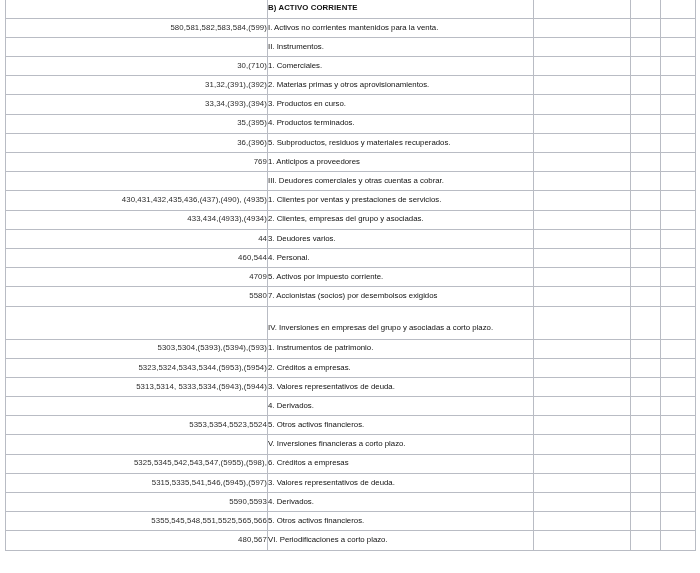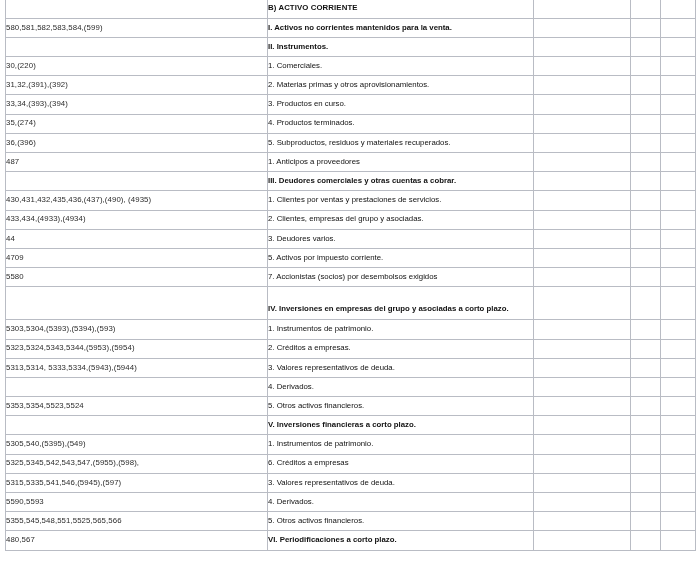--- a/index.html
+++ b/index.html
@@ -40,36 +40,36 @@
   table.balance td {
     border: 1px solid #b9bcc4;
     padding: 0;
     vertical-align: middle;
     font-size: 7.8px;
     line-height: 1.35;
     height: 19.2px;
     box-sizing: border-box;
   }
   td.codes {
-    text-align: left;
+    text-align: right;
     padding: 1px 3px;
     color: #2b2b2b;
     letter-spacing: 0.1px;
   }
   td.concept {
     text-align: left;
     padding: 1px 4px 1px 6px;
     color: #111111;
   }
   td.value {
     background: #ffffff;
   }
   
   tr.level-section td.concept { font-weight: bold; letter-spacing: 0.1px; }
-  tr.level-roman   td.concept { font-weight: bold; }
+  tr.level-roman   td.concept { font-weight: normal; }
   tr.level-item    td.concept { font-weight: normal; }
 
   tr.tall td { height: 33px; }
   tr.tall td.concept { padding-top: 14px; padding-bottom: 2px; }
   tr.first-row td { border-top: none; }
 </style>
 </head>
 <body>
 
 <div class="sheet">
@@ -97,56 +97,56 @@
           <td class="value"></td>
         </tr>
         <tr class="level-roman">
           <td class="codes"></td>
           <td class="concept">II. Instrumentos.</td>
           <td class="value"></td>
           <td class="value"></td>
           <td class="value"></td>
         </tr>
         <tr class="level-item">
-          <td class="codes">30,(220)</td>
+          <td class="codes">30,(710)</td>
           <td class="concept">1. Comerciales.</td>
           <td class="value"></td>
           <td class="value"></td>
           <td class="value"></td>
         </tr>
         <tr class="level-item">
           <td class="codes">31,32,(391),(392)</td>
           <td class="concept">2. Materias primas y otros aprovisionamientos.</td>
           <td class="value"></td>
           <td class="value"></td>
           <td class="value"></td>
         </tr>
         <tr class="level-item">
           <td class="codes">33,34,(393),(394)</td>
           <td class="concept">3. Productos en curso.</td>
           <td class="value"></td>
           <td class="value"></td>
           <td class="value"></td>
         </tr>
         <tr class="level-item">
-          <td class="codes">35,(274)</td>
+          <td class="codes">35,(395)</td>
           <td class="concept">4. Productos terminados.</td>
           <td class="value"></td>
           <td class="value"></td>
           <td class="value"></td>
         </tr>
         <tr class="level-item">
           <td class="codes">36,(396)</td>
           <td class="concept">5. Subproductos, residuos y materiales recuperados.</td>
           <td class="value"></td>
           <td class="value"></td>
           <td class="value"></td>
         </tr>
         <tr class="level-item">
-          <td class="codes">487</td>
+          <td class="codes">769</td>
           <td class="concept">1. Anticipos a proveedores</td>
           <td class="value"></td>
           <td class="value"></td>
           <td class="value"></td>
         </tr>
         <tr class="level-roman">
           <td class="codes"></td>
           <td class="concept">III. Deudores comerciales y otras cuentas a cobrar.</td>
           <td class="value"></td>
           <td class="value"></td>
@@ -167,20 +167,27 @@
           <td class="value"></td>
         </tr>
         <tr class="level-item">
           <td class="codes">44</td>
           <td class="concept">3. Deudores varios.</td>
           <td class="value"></td>
           <td class="value"></td>
           <td class="value"></td>
         </tr>
         <tr class="level-item">
+          <td class="codes">460,544</td>
+          <td class="concept">4. Personal.</td>
+          <td class="value"></td>
+          <td class="value"></td>
+          <td class="value"></td>
+        </tr>
+        <tr class="level-item">
           <td class="codes">4709</td>
           <td class="concept">5. Activos por impuesto corriente.</td>
           <td class="value"></td>
           <td class="value"></td>
           <td class="value"></td>
         </tr>
         <tr class="level-item">
           <td class="codes">5580</td>
           <td class="concept">7. Accionistas (socios) por desembolsos exigidos</td>
           <td class="value"></td>
@@ -225,27 +232,20 @@
         <tr class="level-item">
           <td class="codes">5353,5354,5523,5524</td>
           <td class="concept">5. Otros activos financieros.</td>
           <td class="value"></td>
           <td class="value"></td>
           <td class="value"></td>
         </tr>
         <tr class="level-roman">
           <td class="codes"></td>
           <td class="concept">V. Inversiones financieras a corto plazo.</td>
-          <td class="value"></td>
-          <td class="value"></td>
-          <td class="value"></td>
-        </tr>
-        <tr class="level-item">
-          <td class="codes">5305,540,(5395),(549)</td>
-          <td class="concept">1. Instrumentos de patrimonio.</td>
           <td class="value"></td>
           <td class="value"></td>
           <td class="value"></td>
         </tr>
         <tr class="level-item">
           <td class="codes">5325,5345,542,543,547,(5955),(598),</td>
           <td class="concept">6. Créditos a empresas</td>
           <td class="value"></td>
           <td class="value"></td>
           <td class="value"></td>

